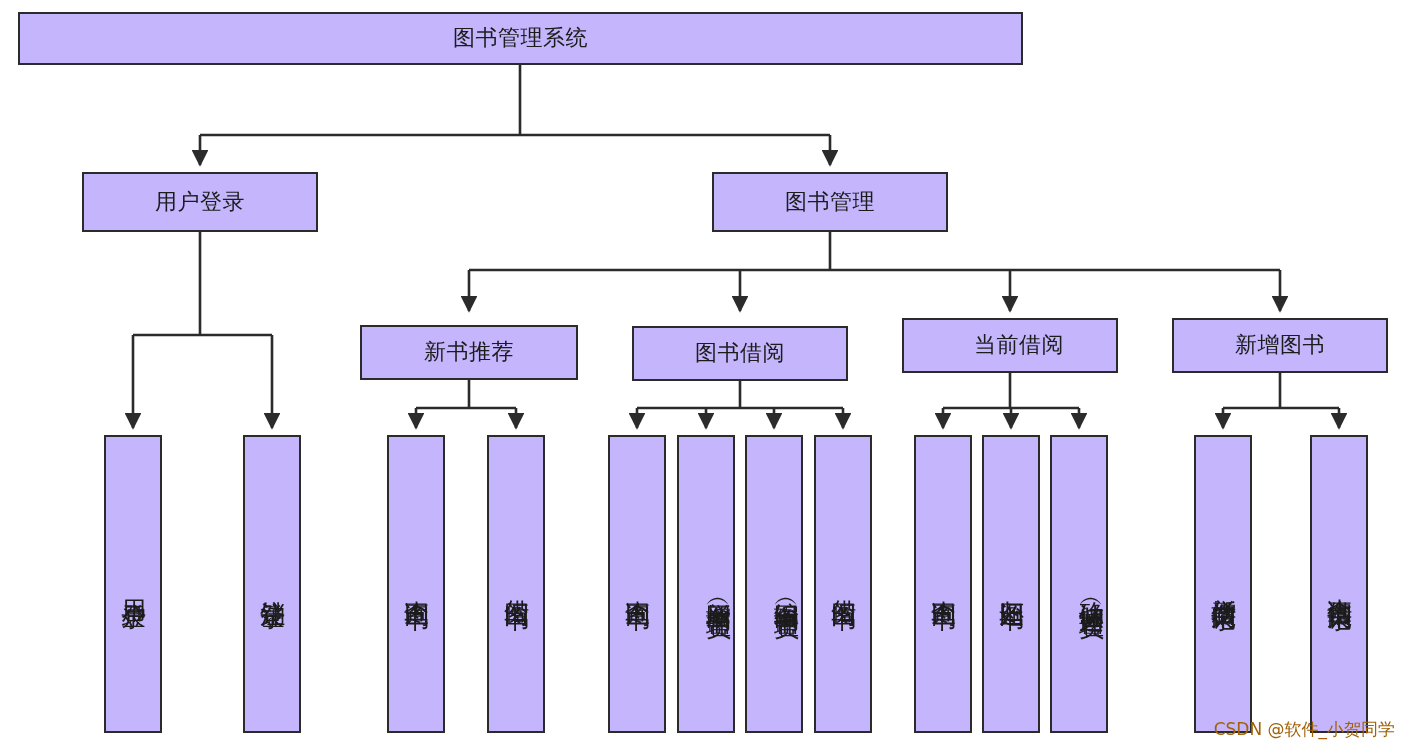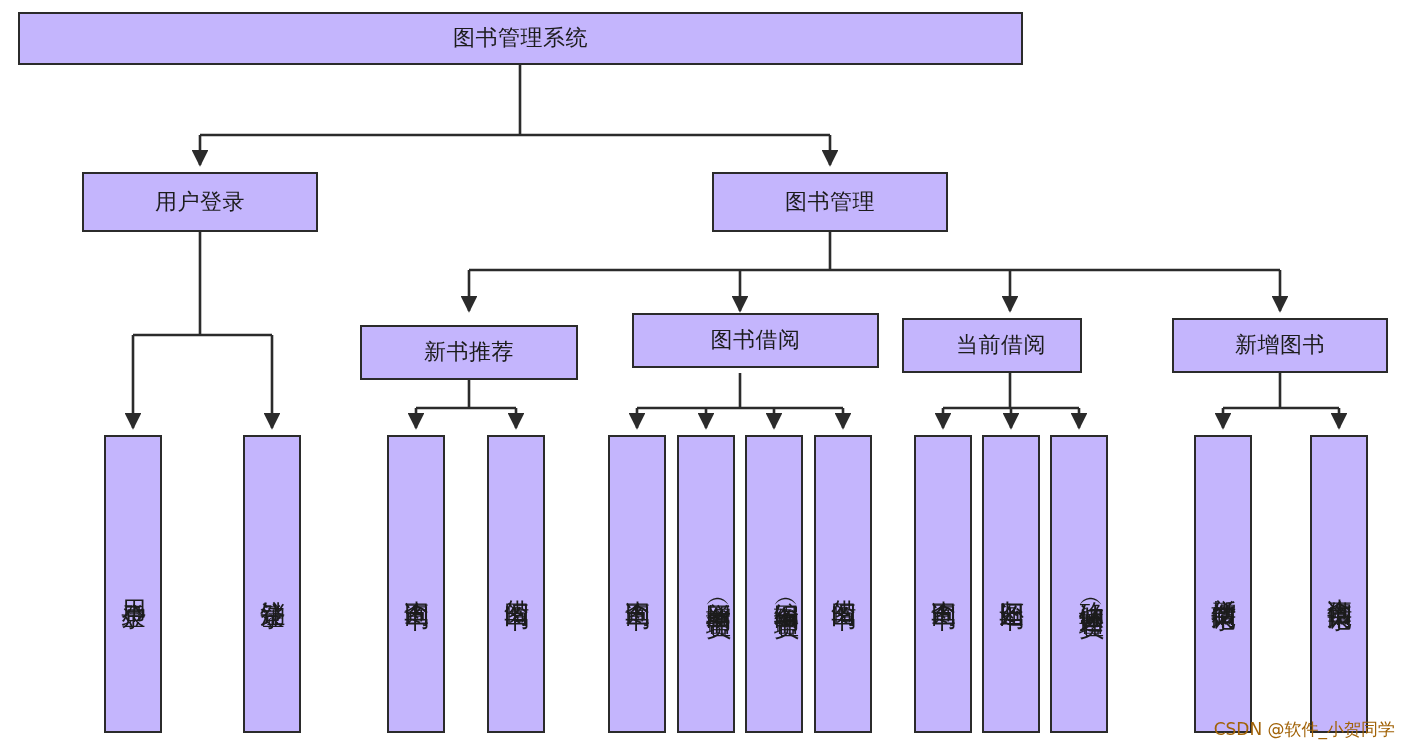--- a/index.html
+++ b/index.html
@@ -105,24 +105,24 @@
   <div class="node h" style="left:82px;top:172px;width:236px;height:60px;">
     <span>用户登录</span>
   </div>
   <div class="node h" style="left:712px;top:172px;width:236px;height:60px;align-items:center;">
     <span>图书管理</span>
   </div>
 
   <div class="node h" style="left:360px;top:318px;width:218px;height:55px;margin-top:7px;">
     <span>新书推荐</span>
   </div>
-  <div class="node h" style="left:632px;top:313px;width:247px;height:55px;">
+  <div class="node h" style="left:632px;top:326px;width:216px;height:55px;">
     <span>图书借阅</span>
   </div>
-  <div class="node h" style="left:902px;top:318px;width:180px;height:55px;padding-left:18px;">
+  <div class="node h" style="left:902px;top:318px;width:216px;height:55px;padding-left:18px;">
     <span>当前借阅</span>
   </div>
   <div class="node h" style="left:1172px;top:318px;width:216px;height:55px;">
     <span>新增图书</span>
   </div>
 
   <div class="node v mid" style="left:104px;top:435px;width:58px;height:298px;">
     <span>用户登录</span>
   </div>
   <div class="node v mid" style="left:243px;top:435px;width:58px;height:298px;">

